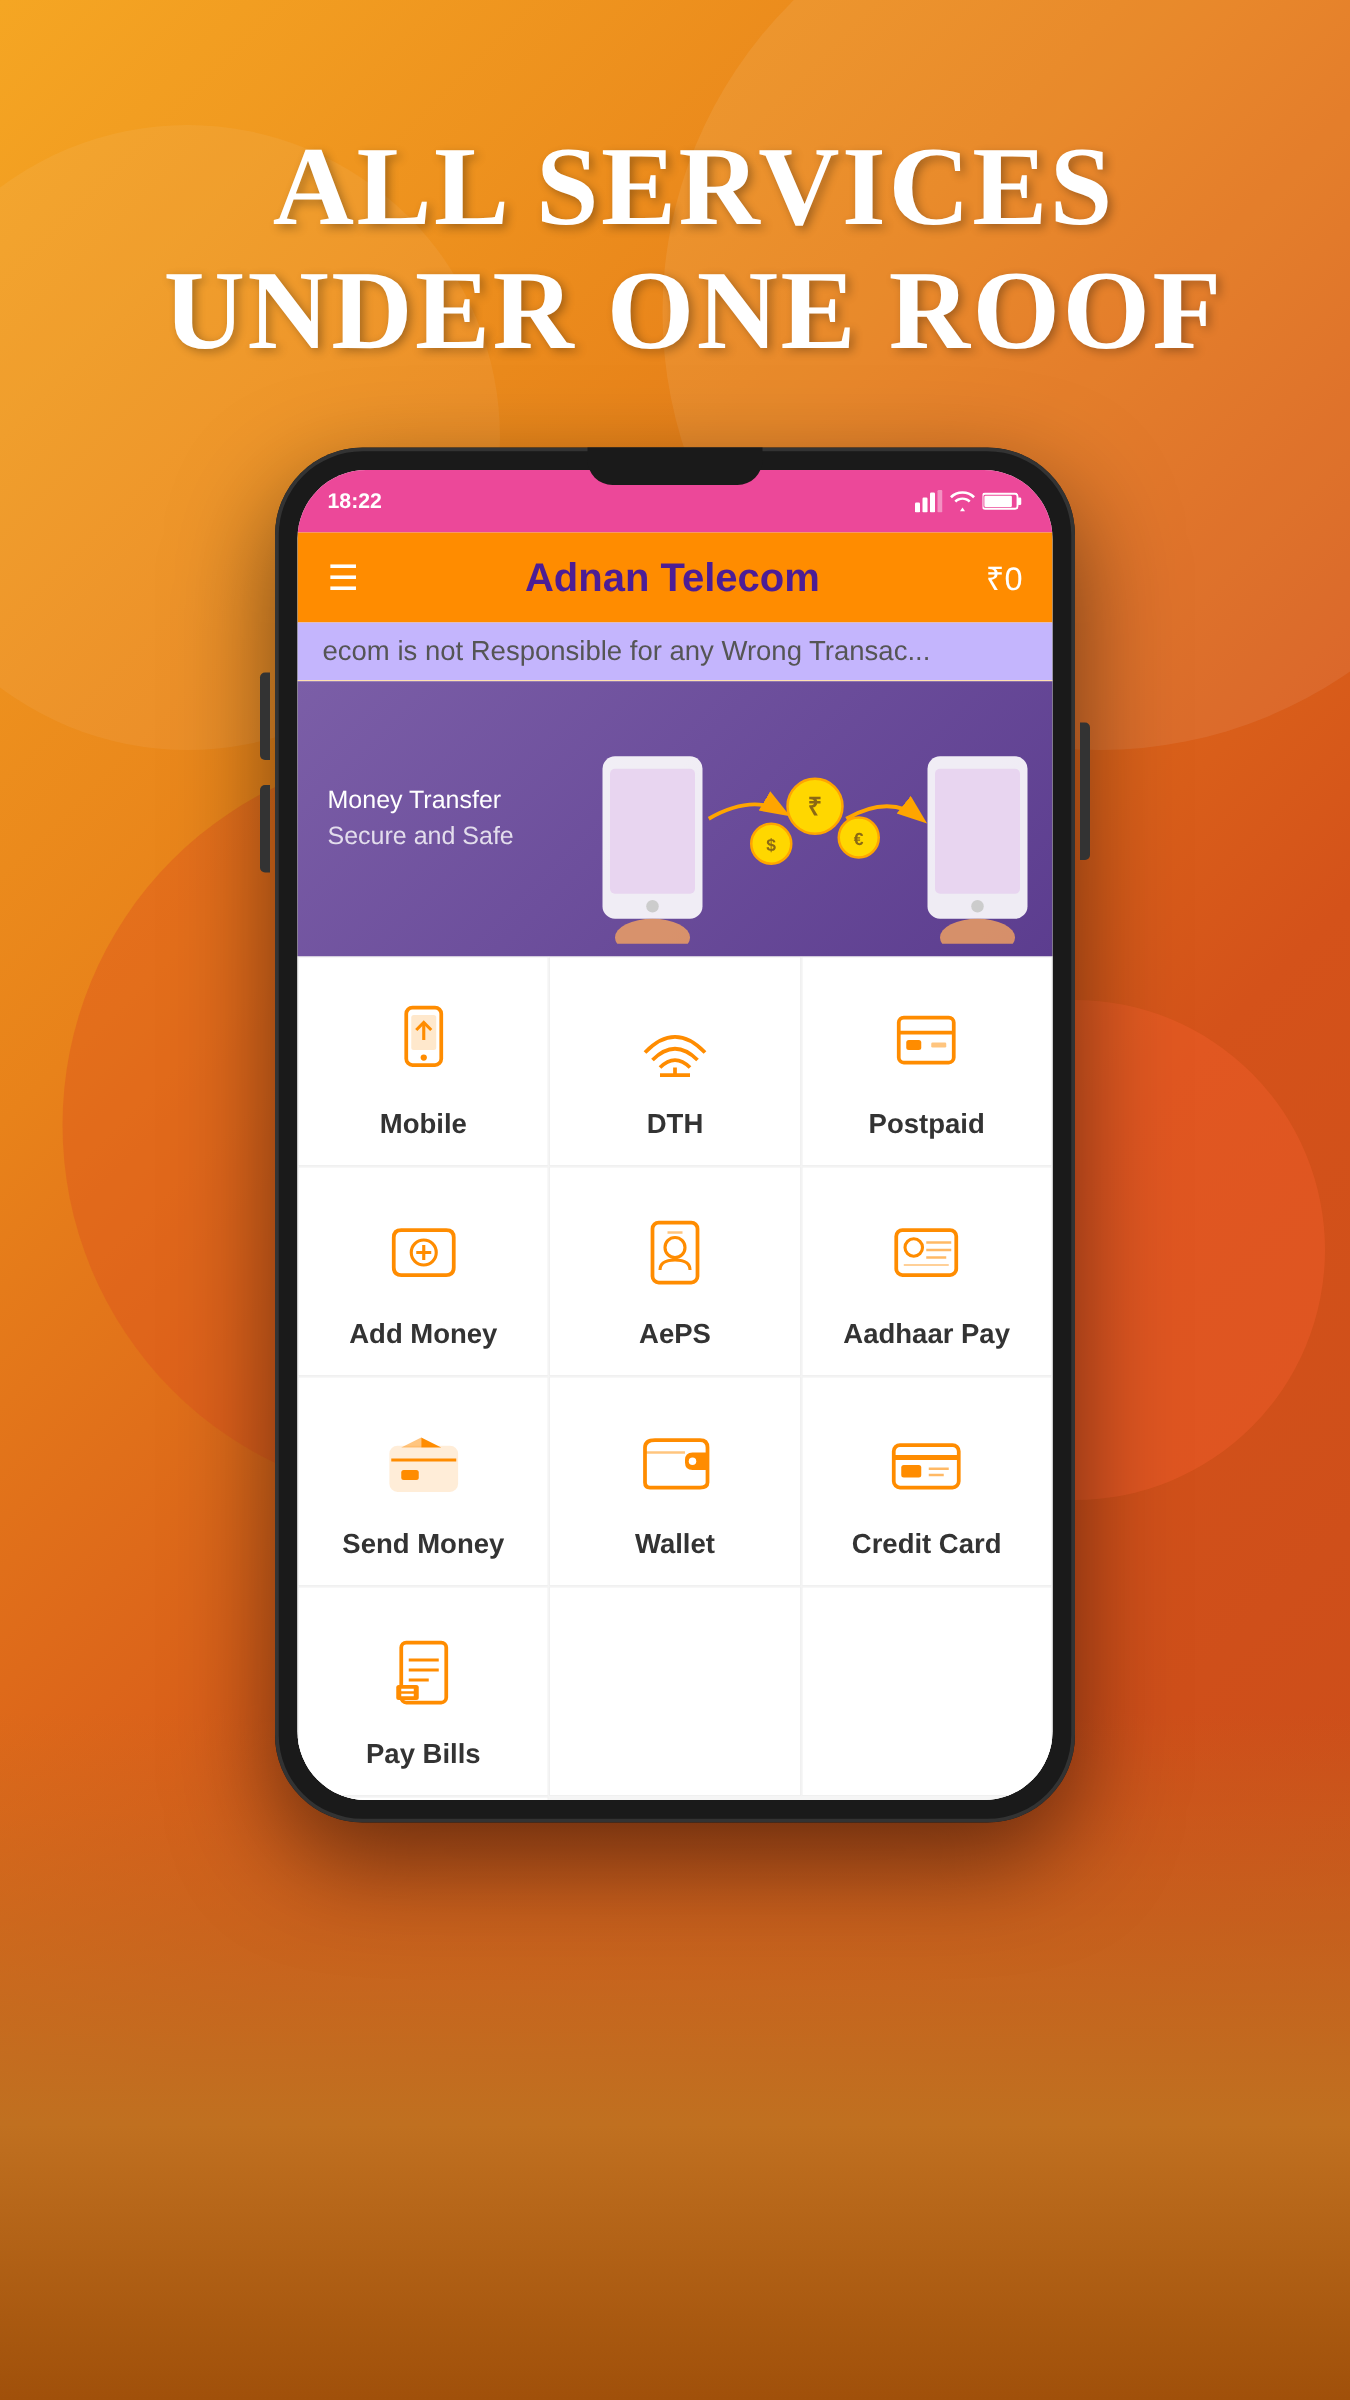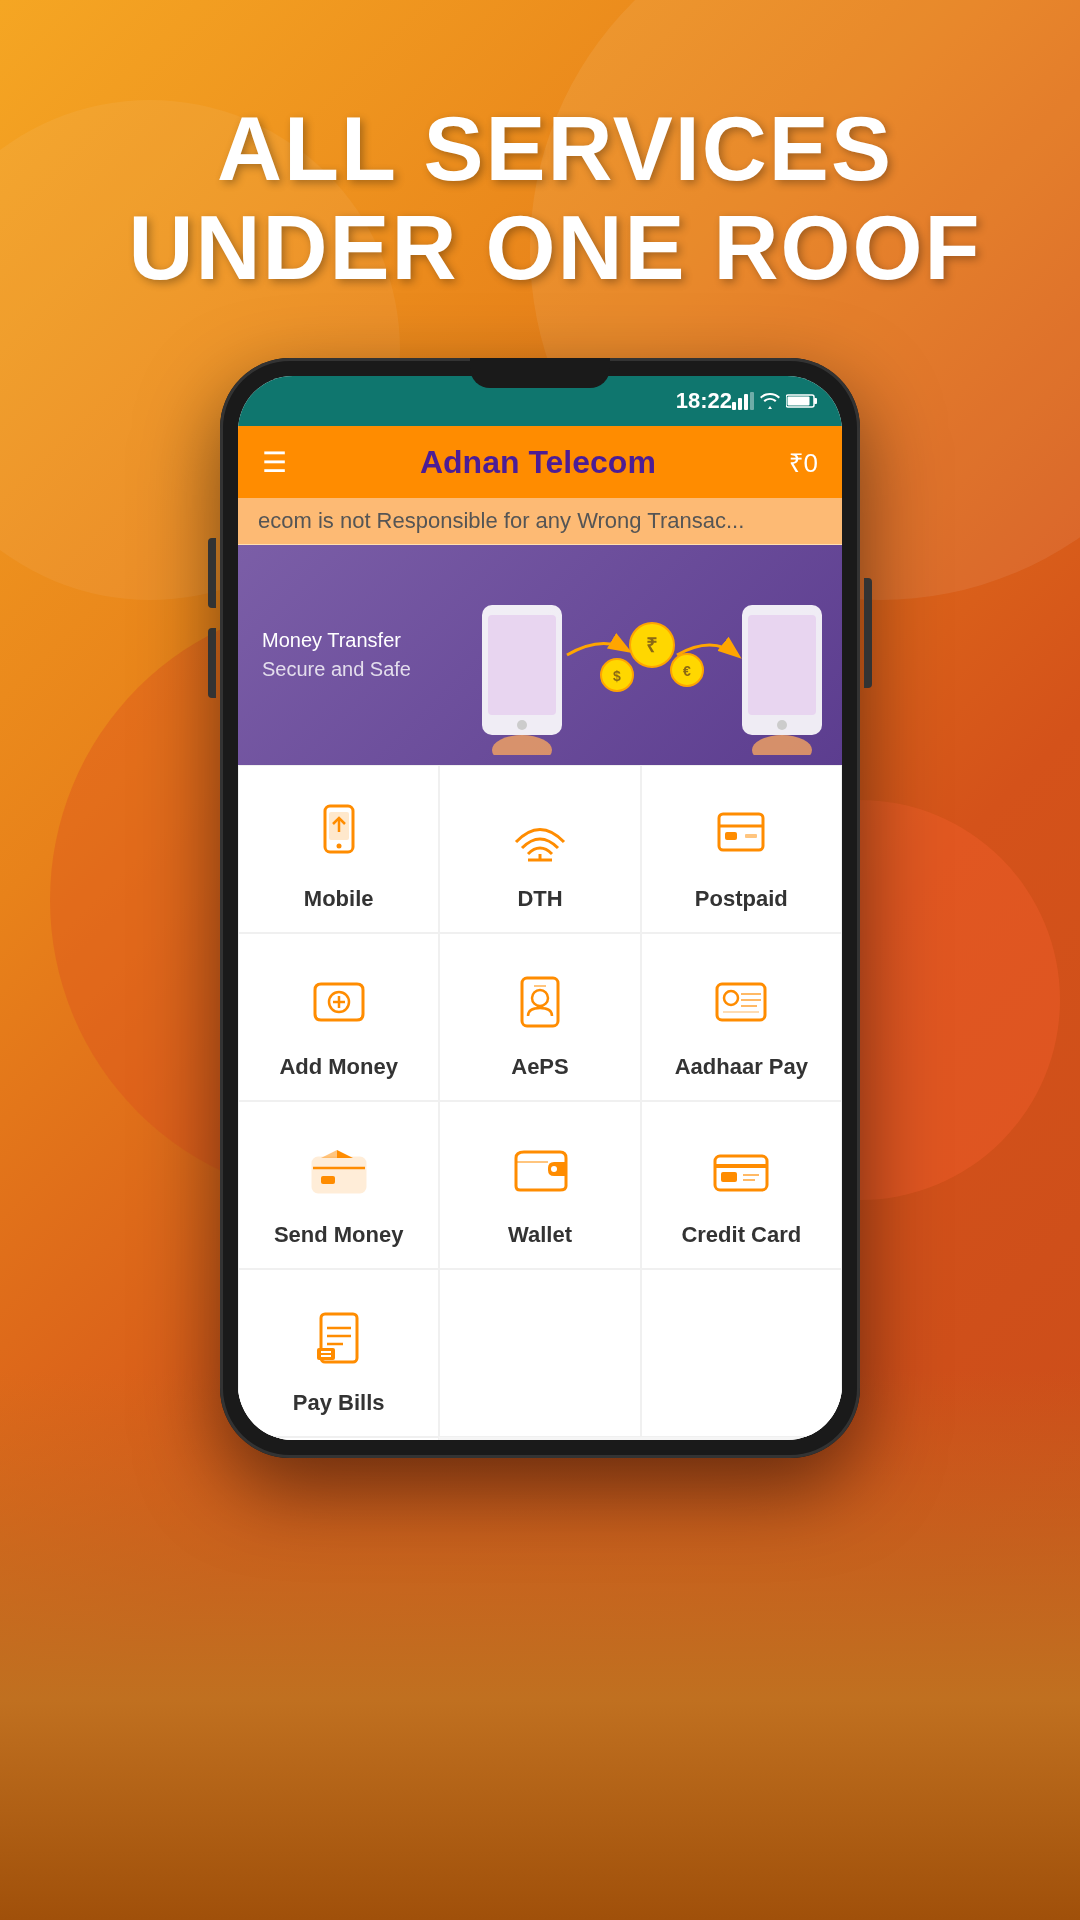--- a/index.html
+++ b/index.html
@@ -89,21 +89,21 @@
       z-index: 10;
     }
     .headline-line1, .headline-line2 {
       display: block;
       font-size: 90px;
       font-weight: 900;
       color: #fff;
       text-shadow: 3px 3px 8px rgba(0,0,0,0.3);
       letter-spacing: 2px;
       line-height: 1.1;
-      font-family: Liberation Sans, sans-serif;
+      font-family: Liberation Serif, serif;
       margin-left: 30px;
     }
 
     
     .phone-wrapper {
       margin-top: 60px;
       position: relative;
       width: 640px;
       flex-shrink: 0;
     }
@@ -122,28 +122,28 @@
       width: 100%;
       height: 100%;
       background: #fff;
       border-radius: 55px;
       overflow: hidden;
       position: relative;
     }
 
     
     .status-bar {
-      background: #0f766e;
+      background: #ec4899;
       height: 50px;
       display: flex;
       align-items: center;
-      justify-content: flex-end;
+      justify-content: space-between;
       padding: 0 24px;
       color: #fff;
-      font-size: 22px;
+      font-size: 17px;
       font-weight: bold;
     }
     .status-left { display: flex; align-items: center; gap: 6px; }
     .status-right { display: flex; align-items: center; gap: 4px; font-size: 18px; }
 
     
     .app-header {
       background: #ff8c00;
       height: 72px;
       display: flex;
@@ -161,21 +161,21 @@
       font-size: 26px;
       color: #fff;
     }
     .hamburger-icon {
       font-size: 28px;
       color: #fff;
     }
 
     
     .marquee-bar {
-      background: #fdba74;
+      background: #c4b5fd;
       padding: 10px 20px;
       font-size: 22px;
       color: #555;
       overflow: hidden;
       white-space: nowrap;
       border-bottom: 1px solid #ffe0b2;
     }
 
     
     .banner {

